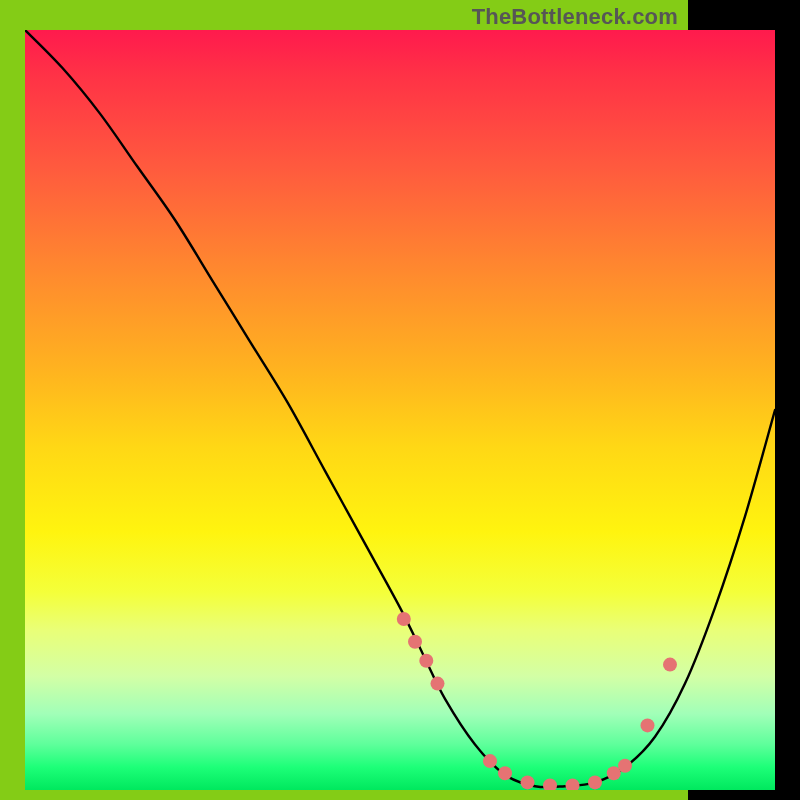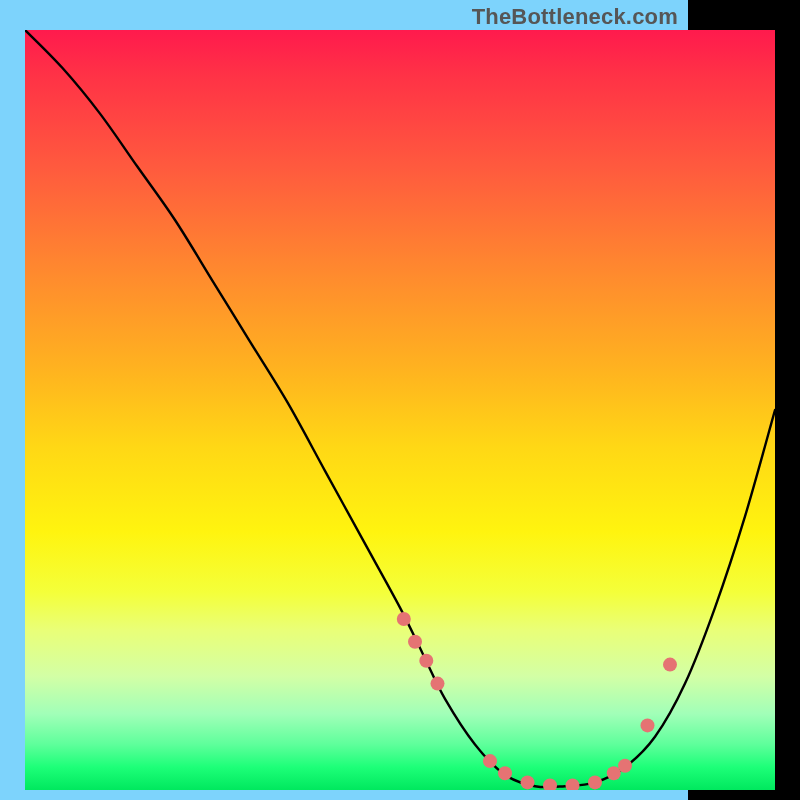--- a/index.html
+++ b/index.html
@@ -1,21 +1,21 @@
 <!DOCTYPE html>
 <html><head>
 <meta charset="utf-8">
 <style>
   * { margin: 0; padding: 0; box-sizing: border-box; }
   html, body { width: 800px; height: 800px; overflow: hidden; background: #000; }
   .frame {
     position: relative;
     width: 688px;
     height: 800px;
-    background: #7dd3fc;
+    background: #84cc16;
   }
   .watermark {
     position: absolute;
     top: 4px;
     right: 10px;
     font-family: Arial, Helvetica, sans-serif;
     font-size: 22px;
     font-weight: 600;
     color: #565656;
     letter-spacing: 0.2px;

